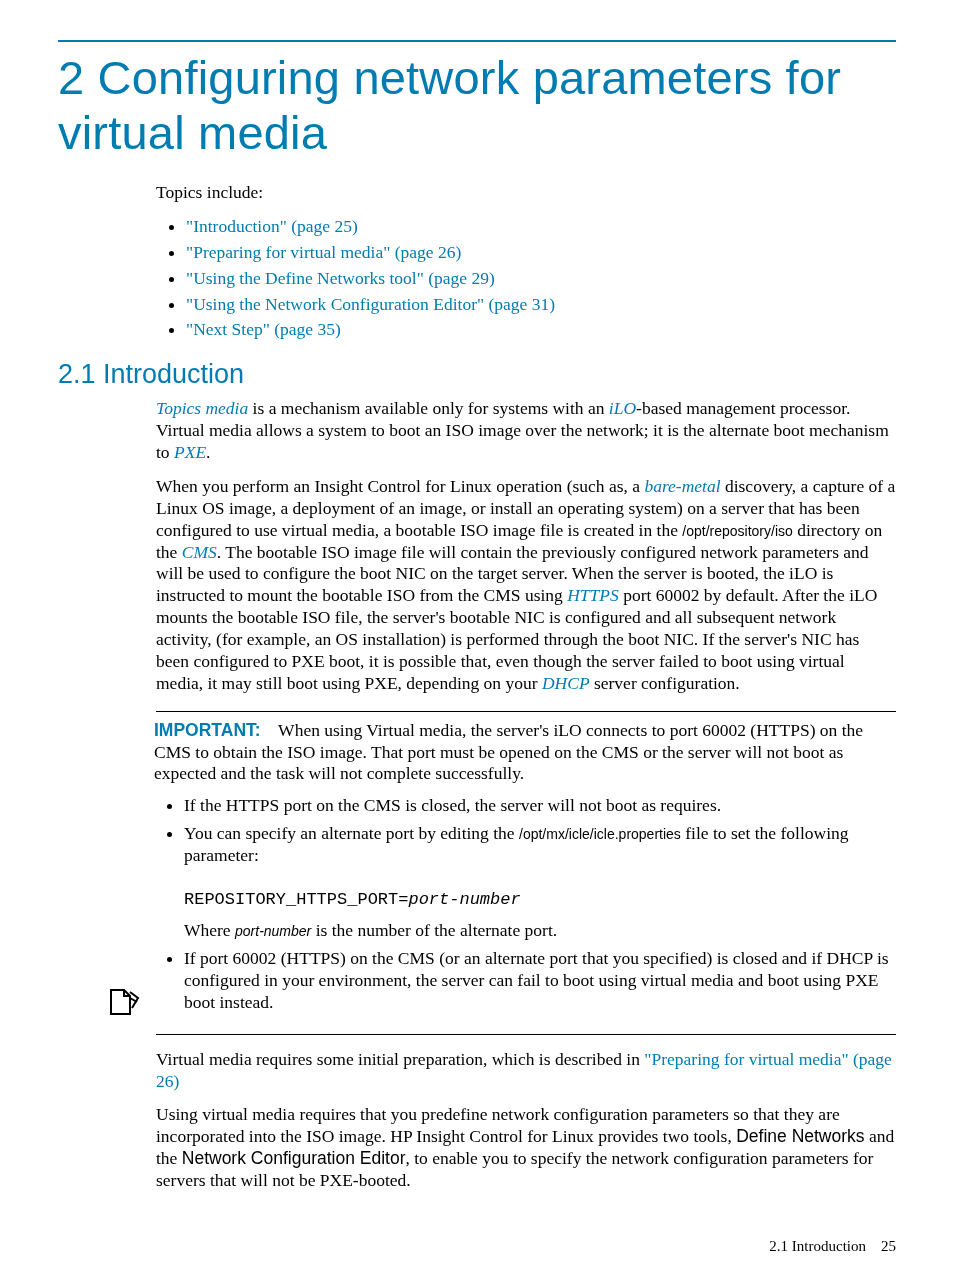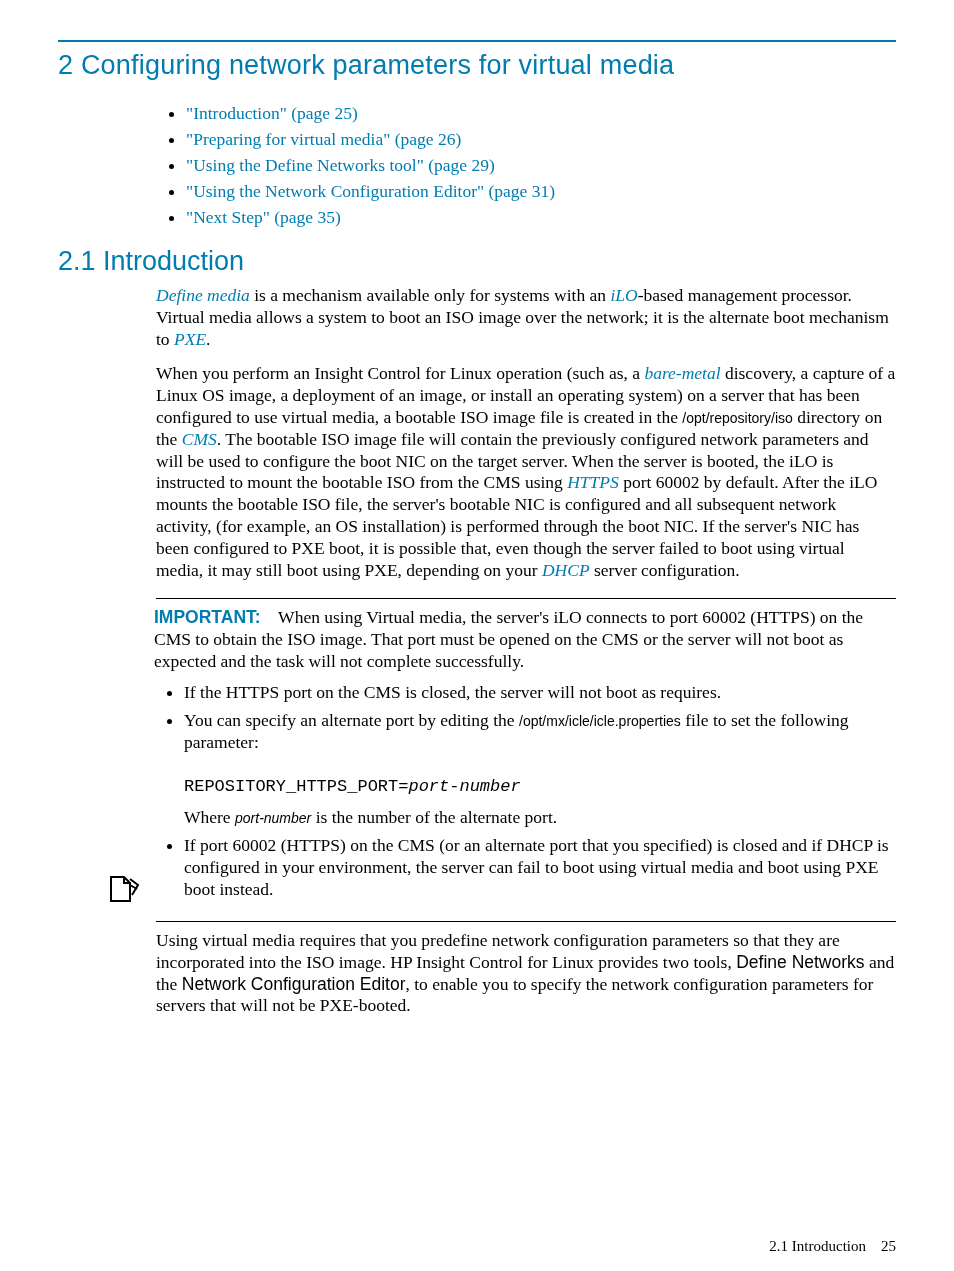--- a/index.html
+++ b/index.html
@@ -18,21 +18,21 @@
     box-sizing: border-box;
   }
   .top-rule {
     border-top: 2.5px solid #007cb0;
     margin-bottom: 8px;
   }
   h1.chapter-title {
     font-family: "Segoe UI Light", "Futura", "Helvetica Neue", Arial, sans-serif;
     font-weight: 300;
     color: #007cb0;
-    font-size: 27px;
+    font-size: 47px;
     margin: 0 0 22px 0;
     letter-spacing: 0.2px;
   }
   .body-block {
     margin-left: 98px;
     font-size: 17.5px;
     line-height: 1.25;
   }
   .body-block p { margin: 0 0 12px 0; }
   ul.topics {
@@ -95,34 +95,35 @@
   }
 </style>
 </head>
 <body>
 
 <div class="page">
   <div class="top-rule"></div>
   <h1 class="chapter-title">2 Configuring network parameters for virtual media</h1>
 
   <div class="body-block">
+    <p>Topics include:</p>
     <ul class="topics">
       <li><span class="link">"Introduction" (page 25)</span></li>
       <li><span class="link">"Preparing for virtual media" (page 26)</span></li>
       <li><span class="link">"Using the Define Networks tool" (page 29)</span></li>
       <li><span class="link">"Using the Network Configuration Editor" (page 31)</span></li>
       <li><span class="link">"Next Step" (page 35)</span></li>
     </ul>
   </div>
 
   <h2 class="section-title">2.1 Introduction</h2>
 
   <div class="body-block">
     <p>
-      <span class="link italic">Define media</span><span> is a mechanism available only for systems with an </span><span class="link italic">iLO</span><span>-based management processor. Virtual media allows a system to boot an ISO image over the network; it is the alternate boot mechanism to </span><span class="link italic">PXE</span><span>.</span>
+      <span class="link italic">Topics media</span><span> is a mechanism available only for systems with an </span><span class="link italic">iLO</span><span>-based management processor. Virtual media allows a system to boot an ISO image over the network; it is the alternate boot mechanism to </span><span class="link italic">PXE</span><span>.</span>
     </p>
 
     <p>
       <span>When you perform an Insight Control for Linux operation (such as, a </span><span class="link italic">bare-metal</span><span> discovery, a capture of a Linux OS image, a deployment of an image, or install an operating system) on a server that has been configured to use virtual media, a bootable ISO image file is created in the </span><span class="mono">/opt/repository/iso</span><span> directory on the </span><span class="link italic">CMS</span><span>. The bootable ISO image file will contain the previously configured network parameters and will be used to configure the boot NIC on the target server. When the server is booted, the iLO is instructed to mount the bootable ISO from the CMS using </span><span class="link italic">HTTPS</span><span> port 60002 by default. After the iLO mounts the bootable ISO file, the server's bootable NIC is configured and all subsequent network activity, (for example, an OS installation) is performed through the boot NIC. If the server's NIC has been configured to PXE boot, it is possible that, even though the server failed to boot using virtual media, it may still boot using PXE, depending on your </span><span class="link italic">DHCP</span><span> server configuration.</span>
     </p>
   </div>
 
   <div class="body-block" style="margin-left:98px;">
     <div class="note-rule"></div>
     <div class="note-wrap" style="margin-left:-48px;">
@@ -148,20 +149,23 @@
             <p style="margin:2px 0 0 0;">
               <span>Where </span><span class="mono italic">port-number</span><span> is the number of the alternate port.</span>
             </p>
           </li>
           <li>If port 60002 (HTTPS) on the CMS (or an alternate port that you specified) is closed and if DHCP is configured in your environment, the server can fail to boot using virtual media and boot using PXE boot instead.</li>
         </ul>
       </div>
     </div>
     <div class="note-rule" style="margin-top:10px;"></div>
 
+    <p style="margin-top:14px;">
+      <span>Virtual media requires some initial preparation, which is described in </span><span class="link">"Preparing for virtual media" (page 26)</span>
+    </p>
 
     <p>
       <span>Using virtual media requires that you predefine network configuration parameters so that they are incorporated into the ISO image. HP Insight Control for Linux provides two tools, </span><span class="arial-bold">Define Networks</span><span> and the </span><span class="arial-bold">Network Configuration Editor</span><span>, to enable you to specify the network configuration parameters for servers that will not be PXE-booted.</span>
     </p>
   </div>
 </div>
 
 <div class="footer">
   <span>2.1 Introduction</span>&nbsp;&nbsp;&nbsp;&nbsp;<span>25</span>
 </div>

